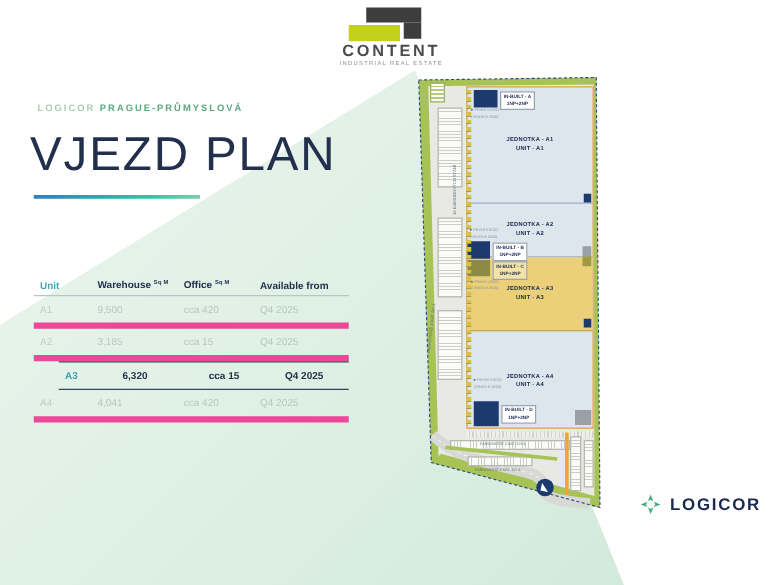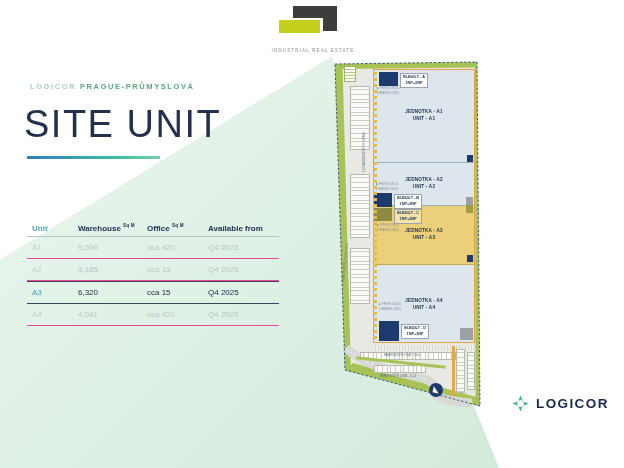--- a/index.html
+++ b/index.html
@@ -31,24 +31,24 @@
         background:linear-gradient(90deg,#2f7fc1,#3fbfa0 70%,#79cfae);}
 
   
   .tbl{left:27px;top:220px;width:252px;font-size:8px;color:#223048;}
   .trow{display:grid;grid-template-columns:51px 69px 61px 71px;align-items:center;height:21px;}
   .thead{height:16px;font-weight:bold;color:#20314f;}
   .thead .c1{color:#4aa8b5;}
   .thead{border-bottom:1px solid #b7c5c8;}
   .trow .c1{padding-left:5px;}
   sup.sq{font-size:4.6px;vertical-align:super;color:inherit;letter-spacing:0.2px;}
-  .r{border-bottom:1px solid #ec4899;color:#b8c4c7;}
+  .r{border-bottom:5px solid #ec4899;color:#b8c4c7;}
   .r .c1{color:#c0cbcd;}
   .r.hl{border-top:1.4px solid #33465a;border-bottom:1.4px solid #33465a;
-        color:#223048;font-weight:normal;}
+        color:#223048;font-weight:bold;margin-left:20px;}
   .r.hl .c1{color:#3fa0b0;}
 
   
   .l-logo{left:512px;top:393px;width:105px;height:22px;}
   .l-icon{left:0;top:2px;width:17px;height:17px;}
   .l-name{left:24px;top:3px;font-size:13.5px;font-weight:bold;color:#1a2a4e;letter-spacing:1.4px;}
 
   
   .plan{left:332px;top:52px;width:158px;height:366px;}
   .plan svg{position:absolute;left:0;top:0;}
@@ -90,28 +90,29 @@
 </style>
 </head>
 <body>
 
 <div class="abs wedge"></div>
 
 <div class="abs c-logo">
   <div class="abs c-dark-top"></div>
   <div class="abs c-dark-right"></div>
   <div class="abs c-yellow"></div>
+  <div class="abs c-name">CONTENT</div>
   <div class="abs c-tag">INDUSTRIAL REAL ESTATE</div>
 </div>
 
 <div class="abs proj">
   <span class="lt">LOGICOR</span>
   <span class="bd">PRAGUE-PRŮMYSLOVÁ</span>
 </div>
-<div class="abs title">SITE UNIT</div>
+<div class="abs title">VJEZD PLAN</div>
 <div class="abs rule"></div>
 
 <div class="abs tbl">
   <div class="trow thead">
     <div class="c1"><span>Unit</span></div>
     <div><span>Warehouse</span> <sup class="sq">Sq M</sup></div>
     <div><span>Office</span> <sup class="sq">Sq M</sup></div>
     <div><span>Available from</span></div>
   </div>
   <div class="trow r">

